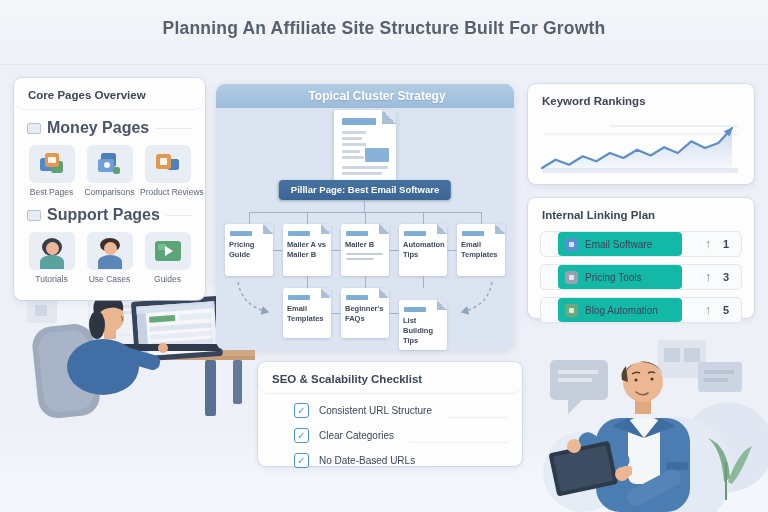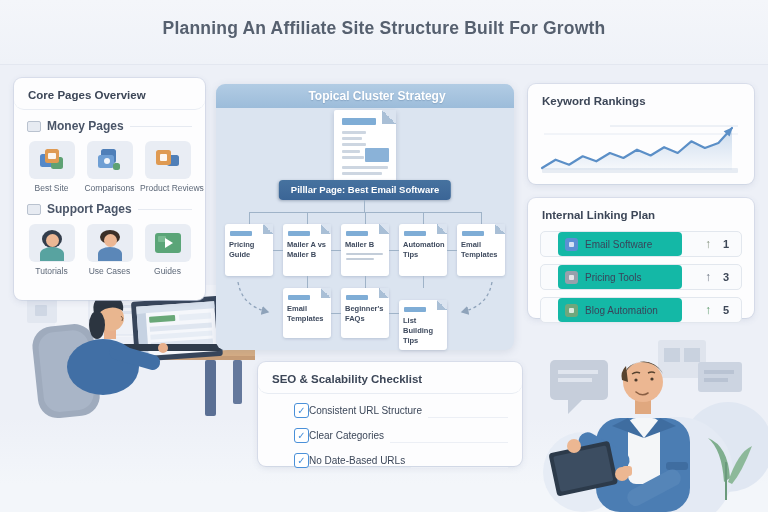--- a/index.html
+++ b/index.html
@@ -17,21 +17,21 @@
     font-size:17.5px;font-weight:bold;color:#56606f;letter-spacing:.2px;z-index:1;}
   
   .panel{position:absolute;background:#fdfdfe;border-radius:8px;z-index:2;
     box-shadow:0 2px 7px rgba(70,90,130,.12),0 0 0 1px rgba(213,220,233,.7);}
   .p-title{padding:11px 14px 8px;font-size:11.5px;font-weight:bold;color:#3c4657;border-radius:10px;}
   .p-title.ruled{border-bottom:1px solid #e8ecf3;}
   
   #core{left:14px;top:78px;width:191px;height:222px;}
   .sec-label{display:flex;align-items:center;gap:6px;padding:9px 13px 6px;}
   .sec-label .mini-card{width:12px;height:9px;border:1.5px solid #b9c2cf;border-radius:2px;background:#e7ebf2;flex:0 0 auto;}
-  .sec-label b{font-size:12px;color:#4a5568;white-space:nowrap;}
+  .sec-label b{font-size:16px;color:#4a5568;white-space:nowrap;}
   .sec-label .trail{flex:1;height:1px;background:#e6eaf1;}
   .tiles{display:flex;justify-content:space-between;padding:2px 10px 0;}
   .tile-wrap{width:55px;text-align:center;}
   .tile{width:46px;height:38px;margin:0 auto;background:#e9edf4;border-radius:6px;
     position:relative;display:flex;align-items:center;justify-content:center;overflow:hidden;cursor:pointer;}
   .tile-label{display:block;font-size:8.5px;color:#5d6878;margin-top:4px;white-space:nowrap;}
   
   .ic{position:relative;width:26px;height:24px;}
   .ic span{position:absolute;border-radius:2.5px;}
   .ic-bestlists .sq-blue{left:1px;top:6px;width:13px;height:13px;background:#5488c9;}
@@ -94,21 +94,21 @@
     background:#14b8a6;border-radius:4px;padding-left:7px;box-sizing:border-box;margin-left:17px;}
   .link-ic{width:13px;height:13px;border-radius:3px;position:relative;flex:0 0 auto;}
   .link-ic::after{content:"";position:absolute;left:4px;top:4px;width:5px;height:5px;border-radius:1px;background:rgba(255,255,255,.75);}
   .link-label{font-size:10px;color:#39445a;white-space:nowrap;}
   .link-right{flex:1;display:flex;align-items:center;justify-content:flex-end;gap:12px;padding-right:12px;}
   .arrow-up{font-size:12px;font-weight:bold;line-height:1;}
   .link-num{font-size:11px;font-weight:bold;color:#3d4757;}
   
   #seo{left:258px;top:362px;width:264px;height:104px;}
   .check-rows{padding:4px 14px 0;}
-  .check-row{display:flex;align-items:center;height:25px;padding-left:22px;}
+  .check-row{display:flex;align-items:center;gap:10px;height:25px;padding-left:22px;}
   .checkbox{width:13px;height:13px;border:1.6px solid #4a90d9;border-radius:3px;background:#fff;
     display:flex;align-items:center;justify-content:center;flex:0 0 auto;cursor:pointer;}
   .checkbox::before{content:"\2713";font-size:10px;font-weight:bold;color:#4a90d9;}
   .check-label{font-size:10px;color:#3c4759;white-space:nowrap;}
   .row-line{flex:1;height:1px;background:#eceff5;align-self:flex-end;margin-bottom:5px;margin-left:6px;}
   
   .illus{position:absolute;z-index:1;}
   #woman-svg{left:5px;top:285px;}
   #man-svg{left:538px;top:322px;}
 </style>
@@ -131,21 +131,21 @@
     <div class="tile-wrap">
       <div class="tile">
         <span class="ic ic-bestlists">
           <span class="sq-blue"></span>
             <span class="sq-green"></span>
             <span class="sq-orange">
               <i></i>
             </span>
         </span>
       </div>
-      <span class="tile-label">Best Site</span>
+      <span class="tile-label">Best Pages</span>
     </div>
     <div class="tile-wrap">
       <div class="tile">
         <span class="ic ic-comp">
           <span class="sq-back"></span>
             <span class="sq-front"></span>
             <span class="dot"></span>
             <span class="sq-g"></span>
         </span>
       </div>

